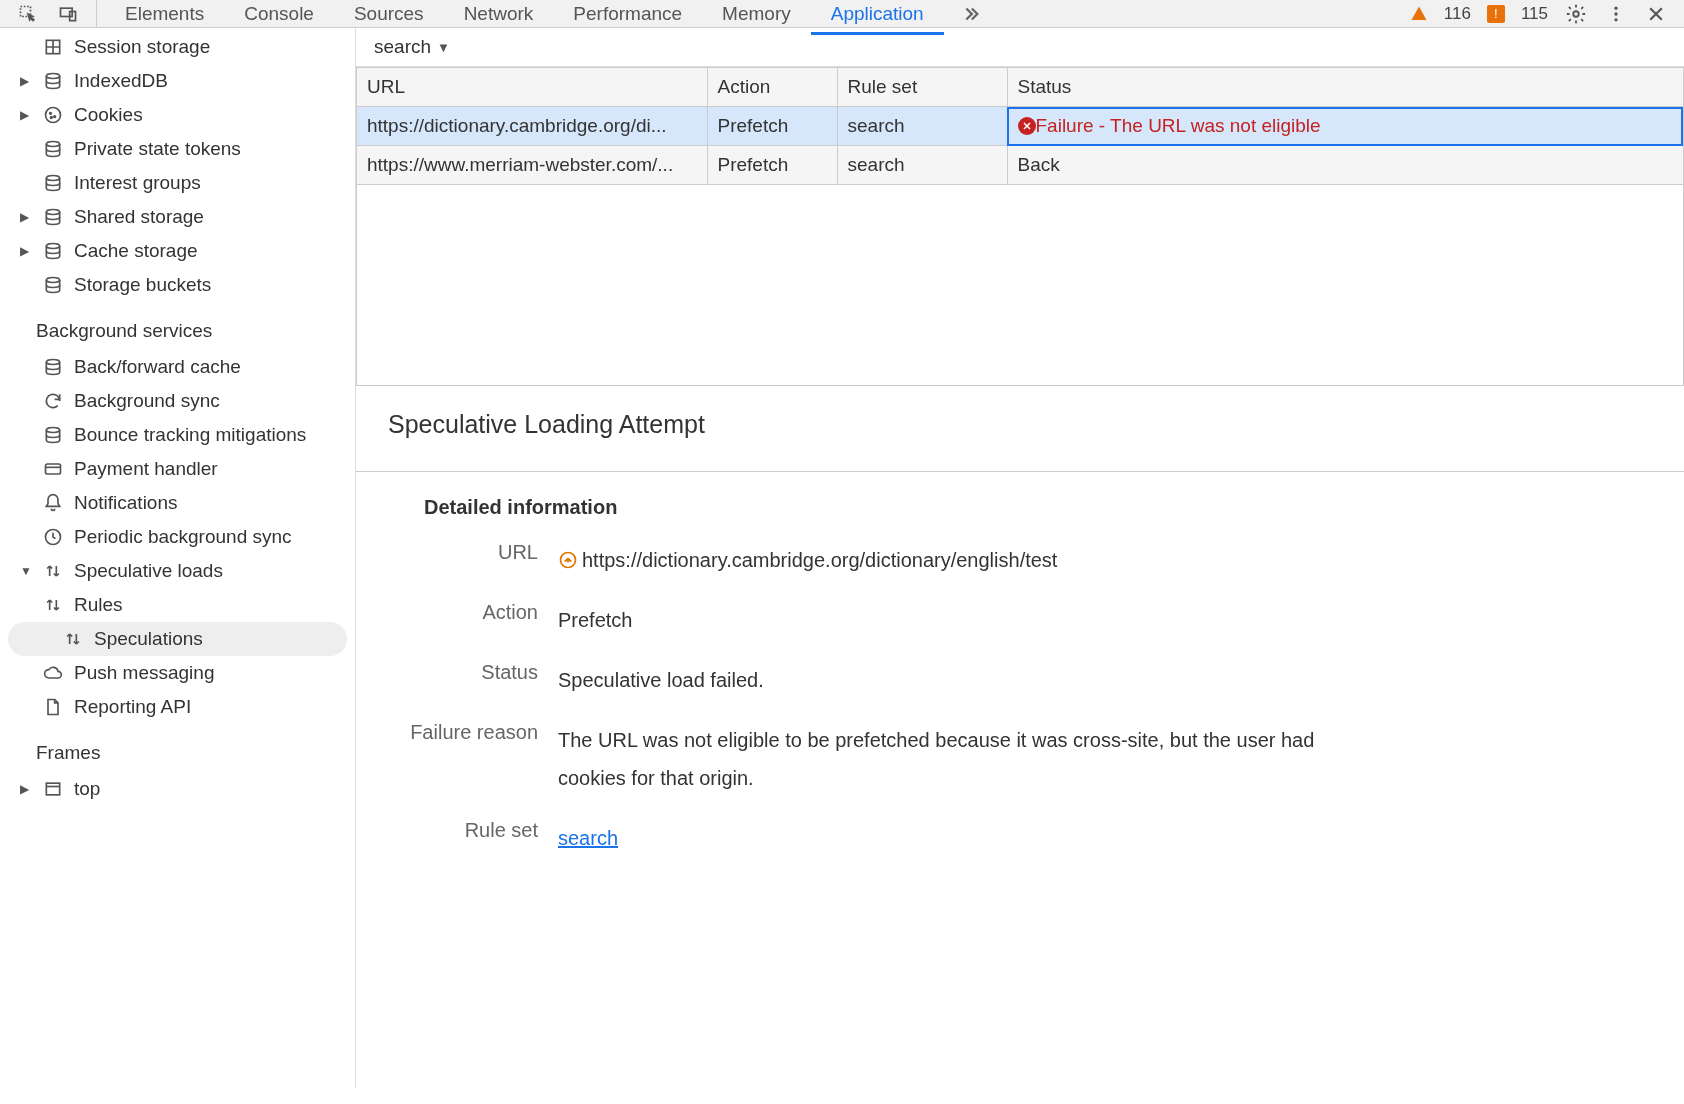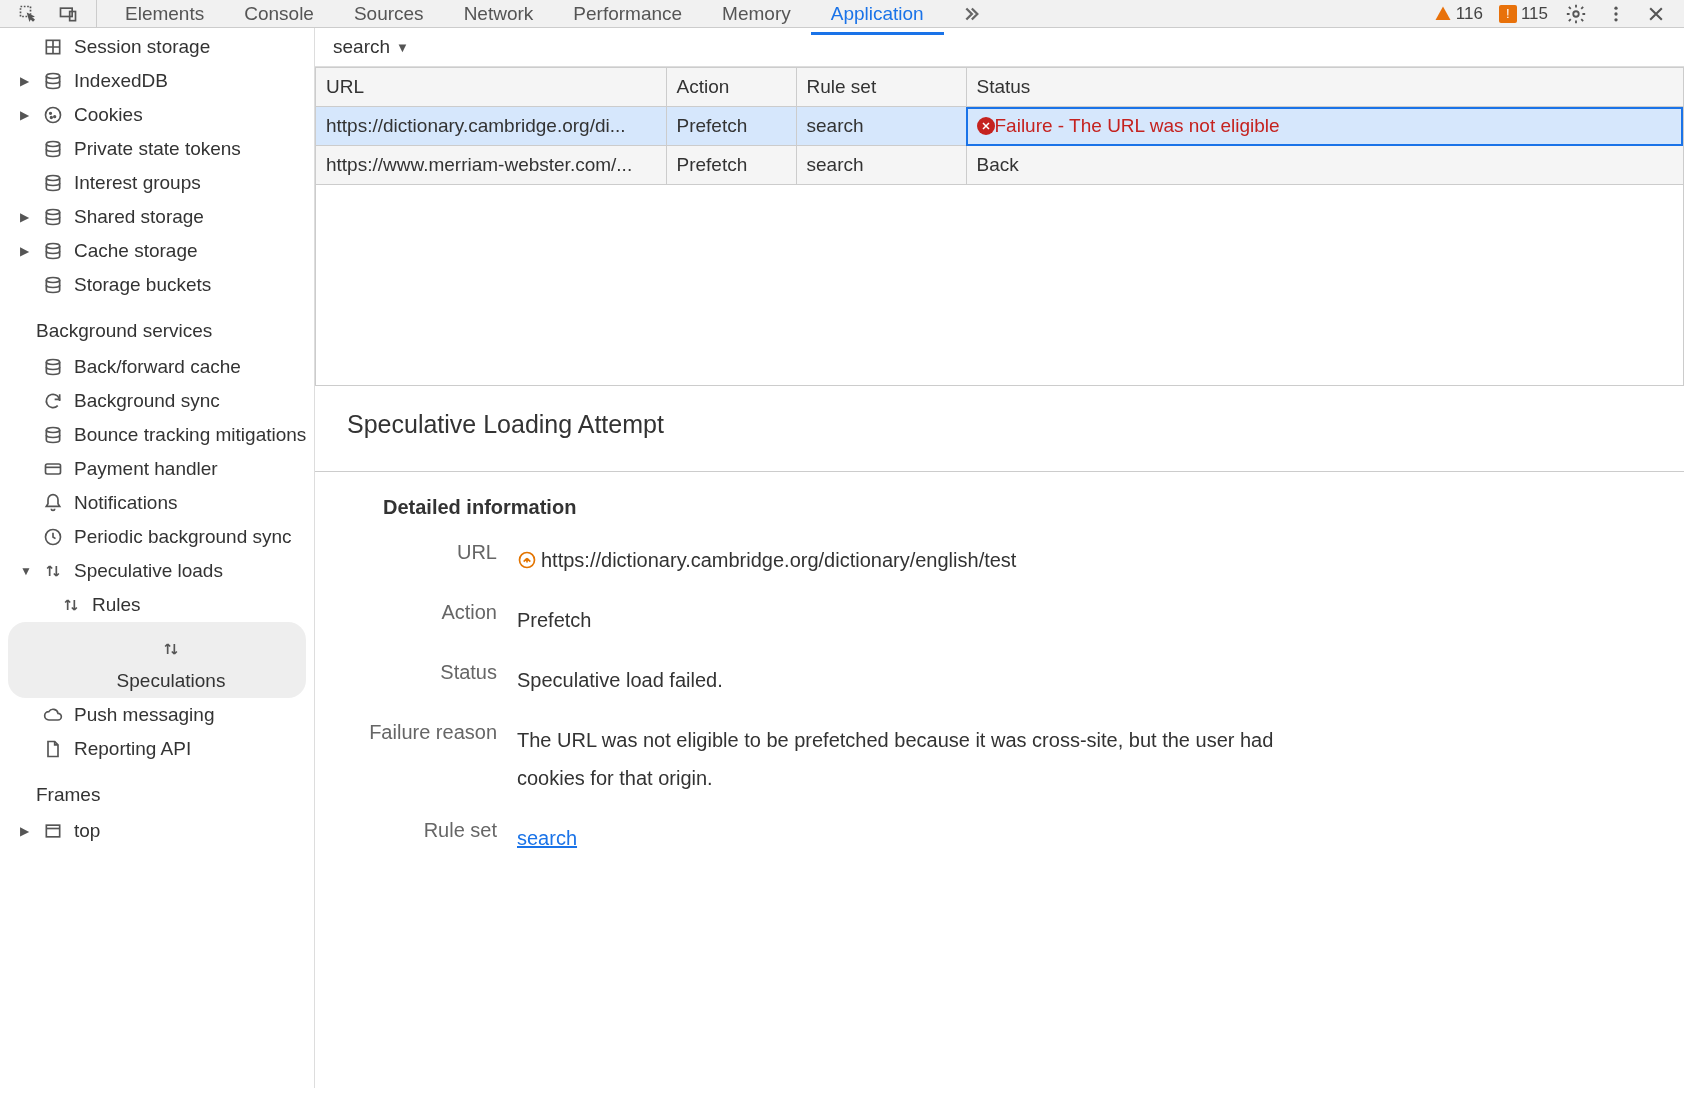--- a/index.html
+++ b/index.html
@@ -34,48 +34,48 @@
   cursor: pointer;
   font-size: 19px;
 }
 .tab.active {
   color: #1a73e8;
   border-bottom: 3px solid #1a73e8;
   padding-bottom: 7px;
 }
 .spacer { flex: 1; }
 .warn-badge, .err-badge {
-  display: flex; align-items: center; gap: 4px;
+  display: flex; align-items: center; gap: 16px;
   margin: 0 8px; font-size: 17px; text-align: center;
 }
 .warn-badge { color: #444; }
 .warn-badge svg { fill: #e8710a; }
 .err-badge { color: #444; }
 .err-badge .sq { background: #e8710a; width: 18px; height: 18px; display: inline-flex; align-items: center; justify-content: center; color: white; font-size: 13px; border-radius: 2px; }
 
 .main { display: flex; height: calc(100% - 44px); }
 .sidebar {
-  width: 315px;
+  width: 356px;
   border-right: 1px solid #ddd;
   overflow-y: auto;
   padding-top: 2px;
 }
 .tree-item {
   display: flex;
   align-items: center;
   padding: 6px 4px 6px 20px;
   cursor: pointer;
   font-size: 19px;
   color: #333;
   gap: 10px;
 }
 .tree-item .arrow { width: 12px; display: inline-flex; color: #555; font-size: 12px; }
 .tree-item .icon-slot { width: 22px; height: 22px; display: inline-flex; align-items: center; justify-content: center; color: #555; }
-.tree-item.nested { padding-left: 38px; }
-.tree-item.selected { background: #eee; border-radius: 18px; margin: 0 8px 0 8px; padding-left: 32px; flex-direction: column; }
+.tree-item.nested { padding-left: 20px; }
+.tree-item.selected { background: #eee; border-radius: 18px; margin: 0 8px 0 8px; padding-left: 32px; }
 .section-header {
   padding: 18px 4px 8px 36px;
   font-size: 19px;
   color: #333;
 }
 .content { flex: 1; display: flex; flex-direction: column; }
 .filter-row {
   padding: 8px 18px;
   border-bottom: 1px solid #ddd;
 }

